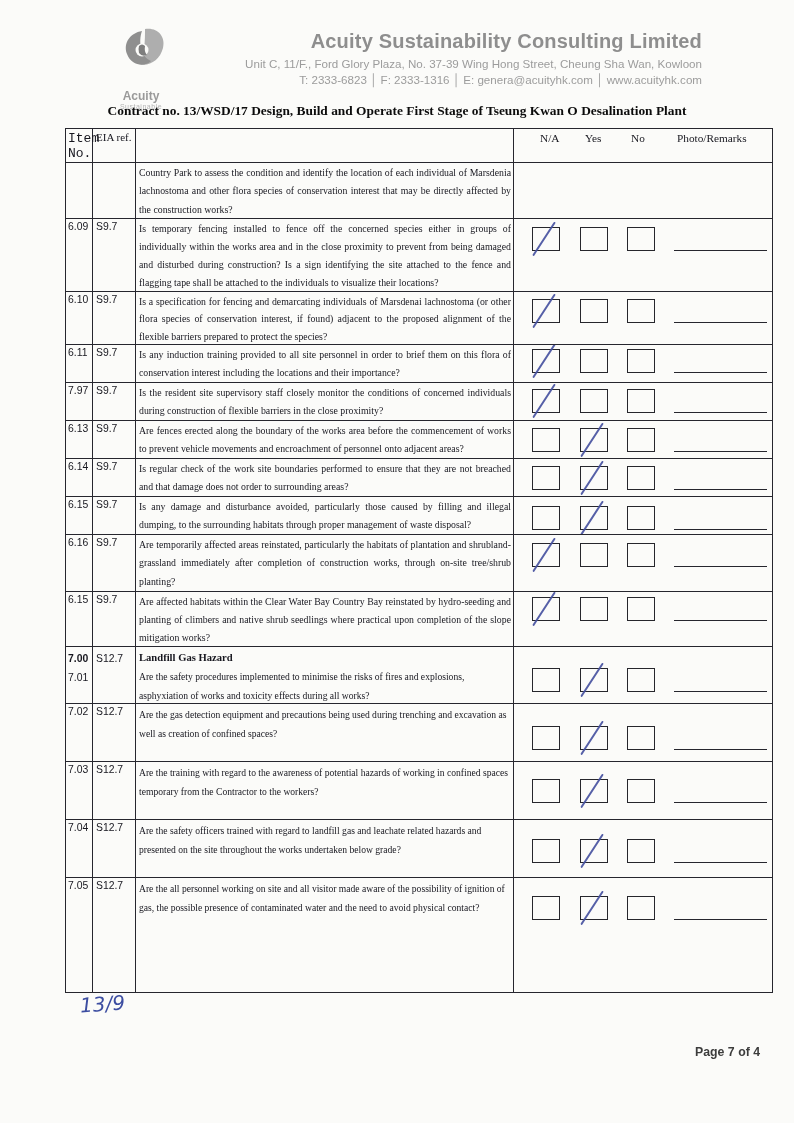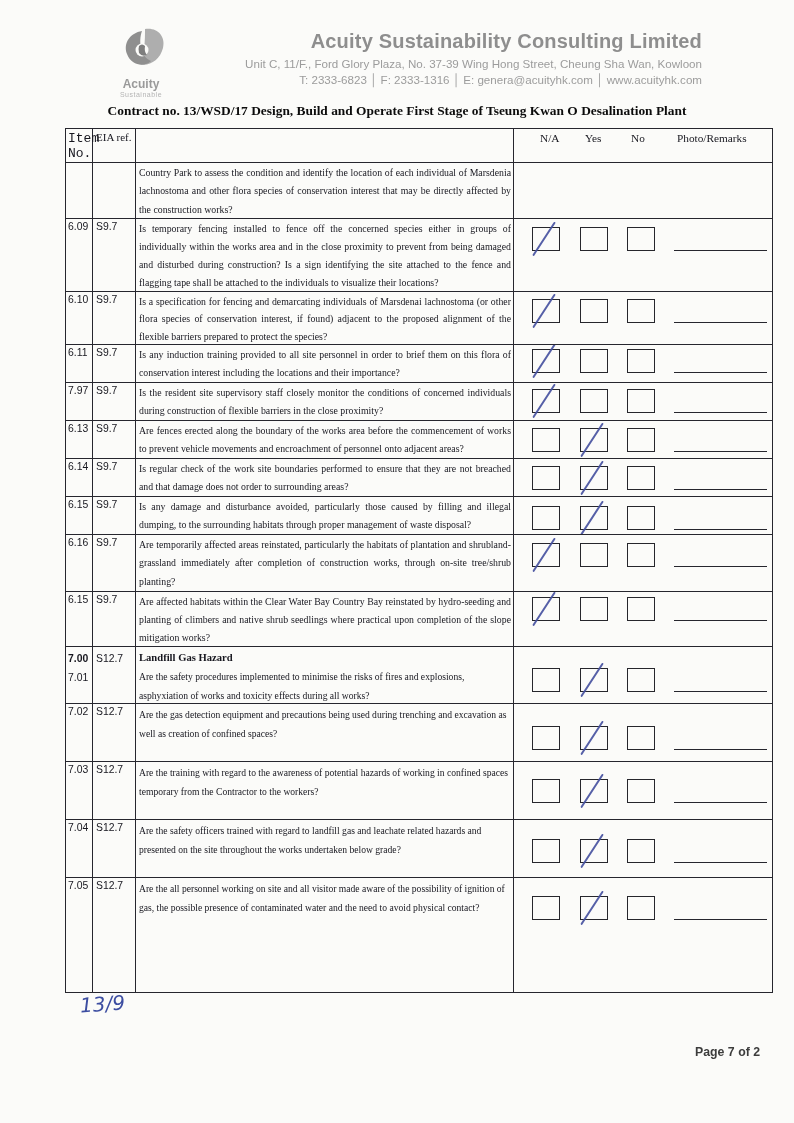--- a/index.html
+++ b/index.html
@@ -1,21 +1,21 @@
 <!DOCTYPE html>
 <html><head>
 <meta charset="utf-8">
 <style>
   html,body{margin:0;padding:0;background:#e9e9e7;}
   .page{position:relative;width:794px;height:1123px;margin:0 auto;background:#fbfbf9;
         font-family:"Liberation Serif",serif;color:#17171f;overflow:hidden;
         box-shadow:0 0 6px rgba(0,0,0,.25);}
   
   .logo{position:absolute;left:106px;top:26px;width:70px;text-align:center;}
-  .logo-name{font-family:"Liberation Sans",sans-serif;color:#9a9a9a;font-size:12px;font-weight:bold;margin-top:1px;}
+  .logo-name{font-family:"Liberation Sans",sans-serif;color:#9a9a9a;font-size:12px;font-weight:bold;margin-top:13px;}
   .logo-tag{font-family:"Liberation Sans",sans-serif;color:#b4b4b4;font-size:7px;letter-spacing:.5px;}
   .company-block{position:absolute;left:190px;right:92px;top:30px;text-align:right;
                  font-family:"Liberation Sans",sans-serif;}
   .company-name{font-size:20px;font-weight:bold;color:#8e8e8e;letter-spacing:.2px;margin-bottom:3px;}
   .company-address,.company-contact{font-size:11.6px;color:#9c9c9c;line-height:16px;}
   .doc-title{position:absolute;top:103px;left:0;width:100%;text-align:center;
              font-family:Liberation Serif, serif;font-weight:bold;font-size:13.4px;color:#0c0c0c;}
   
   .ctable{position:absolute;left:65px;top:128px;width:708px;border:1.8px solid #26262e;
           box-sizing:border-box;background:transparent;}
@@ -365,15 +365,15 @@
               <div class="tick"></div>
             </div>
             <div class="cbox" style="left: 113px; top: 18px;"></div>
             <div class="remark-line" style="top: 41px;"></div>
           </div>
         </div>
       </div>
   </div>
 
   <div class="handwritten">13/9</div>
-  <div class="page-num">Page 7 of 2</div>
+  <div class="page-num">Page 7 of 4</div>
 
 </div>
 
 </body></html>

